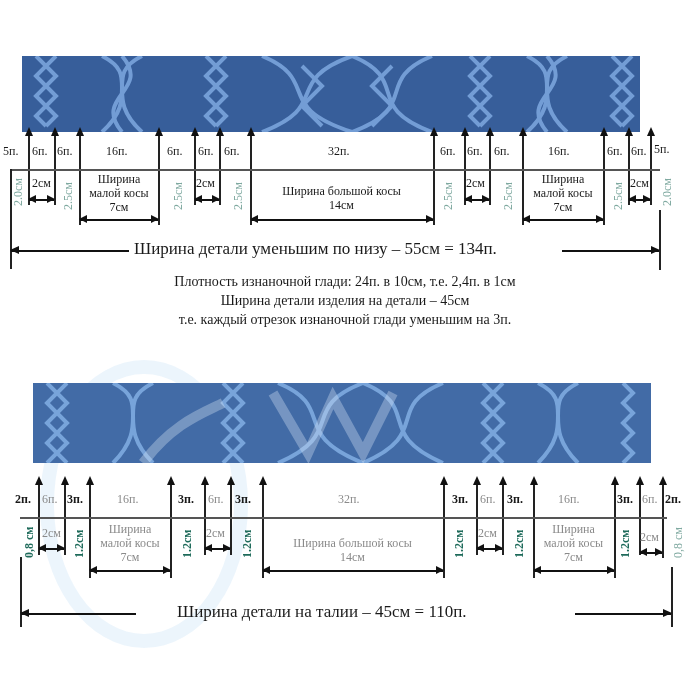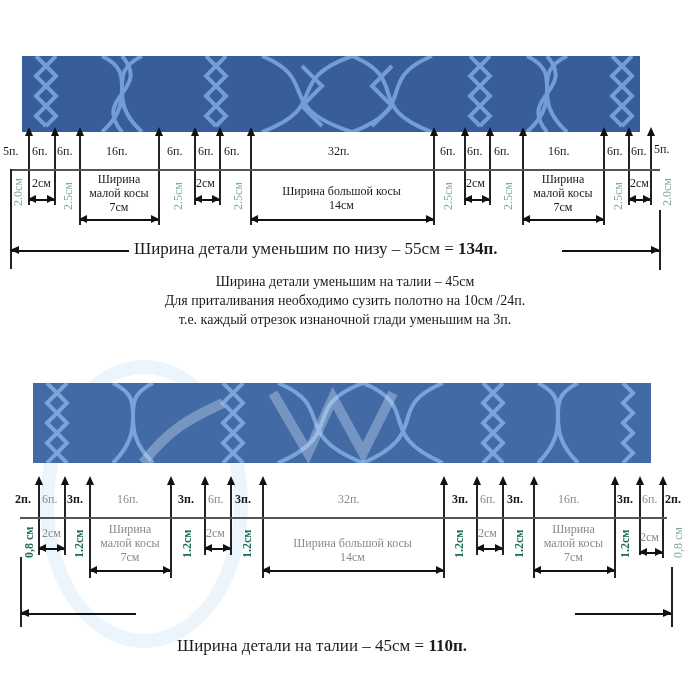--- a/index.html
+++ b/index.html
@@ -20,21 +20,21 @@
   .teal-light { color: #7fa9a0; }
   .teal-dark { color: #1f6b5b; font-weight: bold; }
   .dim { position: absolute; height: 1.5px; background: #111; }
   .dim::before, .dim::after { content: ""; position: absolute; top: -4px; width: 0; height: 0;
        border-top: 4.5px solid transparent; border-bottom: 4.5px solid transparent; }
   .dim::before { left: -1px; border-right: 8px solid #111; }
   .dim::after { right: -1px; border-left: 8px solid #111; }
   .block-text { position: absolute; text-align: center; font-size: 12px; line-height: 14px; }
   .block-text.gray { color: #8a8a8a; }
   .total { position: absolute; font-size: 17px; white-space: nowrap; }
-  .total b { font-weight: bold; }
+  .total b { font-weight: normal; }
   .notes { position: absolute; left: 0; width: 690px; text-align: center; font-size: 14px; line-height: 19px; }
   .notes div { white-space: nowrap; }
   .longarrow { position: absolute; height: 1.5px; background: #111; }
   .longarrow.l::before { content: ""; position: absolute; left: -1px; top: -4px;
        border-top: 4.5px solid transparent; border-bottom: 4.5px solid transparent; border-right: 9px solid #111; }
   .longarrow.r::after { content: ""; position: absolute; right: -1px; top: -4px;
        border-top: 4.5px solid transparent; border-bottom: 4.5px solid transparent; border-left: 9px solid #111; }
   .watermark { position: absolute; border: 14px solid rgba(200,225,245,0.35); border-radius: 50%; }
 </style>
 </head>
@@ -161,22 +161,22 @@
 
 <div class="vline" style="left:10px; top:169px; height:100px;"></div>
 <div class="vline" style="left:659px; top:210px; height:60px;"></div>
 <div class="longarrow l" style="left:11px; top:250px; width:118px;"></div>
 <div class="total" style="left:134px; top:239px;">
   <span>Ширина детали уменьшим по низу – 55см = </span><b>134п.</b>
 </div>
 <div class="longarrow r" style="left:562px; top:250px; width:97px;"></div>
 
 <div class="notes" style="top:272px;">
-  <div>Ширина детали уменьшим на талии – 45см</div>
-  <div>Для приталивания необходимо сузить полотно на 10см /24п.</div>
+  <div>Плотность изнаночной глади: 24п. в 10см, т.е. 2,4п. в 1см</div>
+  <div>Ширина детали изделия на детали – 45см</div>
   <div>т.е. каждый отрезок изнаночной глади уменьшим на 3п.</div>
 </div>
 
 <div class="photo" style="left:33px; top:383px; width:618px; height:80px;">
   <svg width="618" height="80" viewBox="0 0 618 80">
     <rect width="618" height="80" fill="#4670ad"></rect>
     <rect width="618" height="80" fill="#3a5f98" opacity="0.3"></rect>
     <g stroke="#7eabe0" stroke-width="4" fill="none" opacity="0.9">
       <path d="M14 0 L24 10 L14 20 L24 30 L14 40 L24 50 L14 60 L24 70 L14 80"></path>
       <path d="M34 0 L24 10 L34 20 L24 30 L34 40 L24 50 L34 60 L24 70 L34 80"></path>
@@ -284,16 +284,16 @@
 <div class="block-text gray" style="left:533px; top:522px; width:81px;">
   <div>Ширина</div>
   <div>малой косы</div>
   <div>7см</div>
 </div>
 <div class="dim" style="left:534px; top:570px; width:80px;"></div>
 
 <div class="vline" style="left:20px; top:557px; height:70px;"></div>
 <div class="vline" style="left:671px; top:567px; height:60px;"></div>
 <div class="longarrow l" style="left:21px; top:613px; width:115px;"></div>
-<div class="total" style="left:177px; top:636px;">
+<div class="total" style="left:177px; top:602px;">
   <span>Ширина детали на талии – 45см = </span><b>110п.</b>
 </div>
 <div class="longarrow r" style="left:575px; top:613px; width:96px;"></div>
 
 </body></html>

